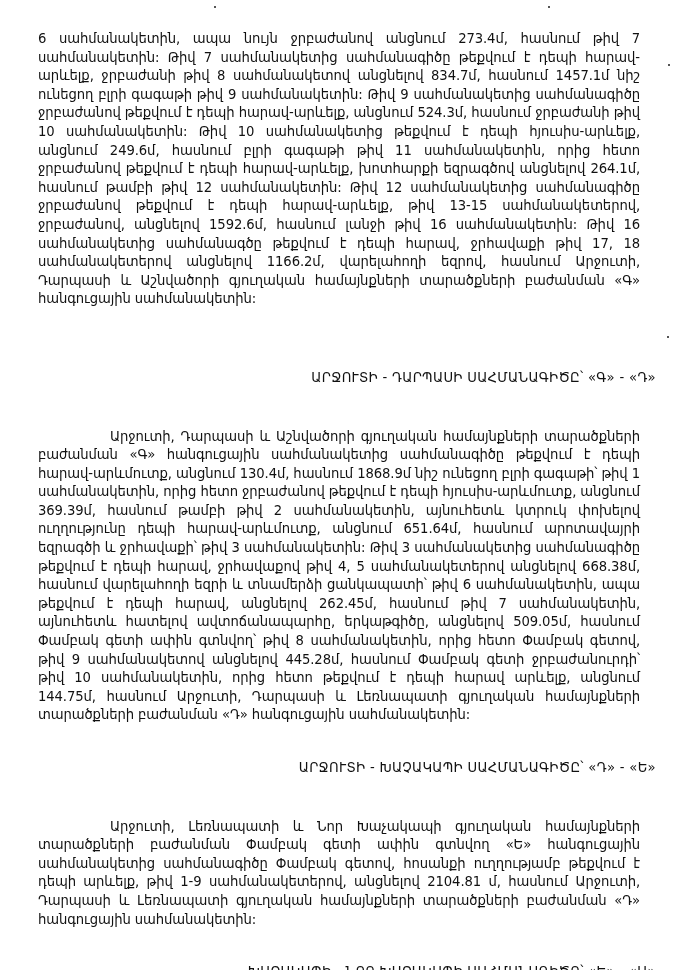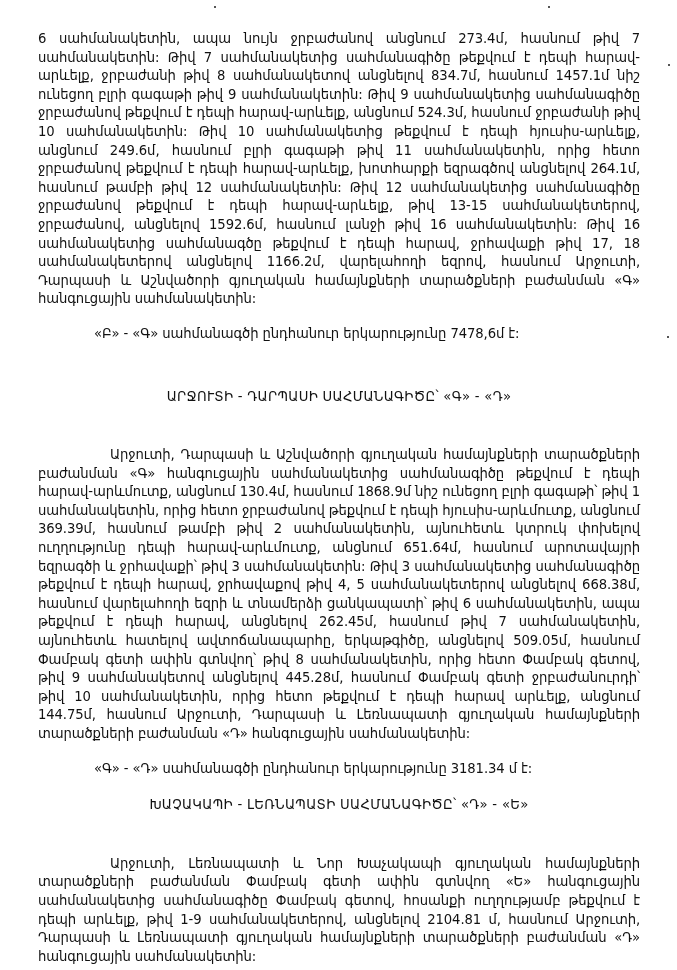--- a/index.html
+++ b/index.html
@@ -9,45 +9,43 @@
     font-family: "DejaVu Sans", sans-serif;
     font-size: 13.2px;
     line-height: 18.6px;
     color: #111111;
     letter-spacing: -0.1px;
   }
   .p { text-align: justify; margin: 16px; }
   .indent { text-indent: 72px; }
   .total { margin: 0; padding-left: 72px; }
   .heading {
-    text-align: center; margin: 0;
+    text-align: right; margin: 0;
     letter-spacing: 0.3px;
   }
   .gap-lg { height: 44px; }
   .gap-md { height: 24px; }
   .gap-sm { height: 18px; }
   .speck { position: absolute; width: 2px; height: 2px; background: #555; }
 </style>
 </head>
 <body>
 
 <div class="page">
 
   <p class="p">6 սահմանակետին, ապա նույն ջրբաժանով անցնում 273.4մ, հասնում թիվ 7 սահմանակետին: Թիվ 7 սահմանակետից սահմանագիծը թեքվում է դեպի հարավ-արևելք, ջրբաժանի թիվ 8 սահմանակետով անցնելով 834.7մ, հասնում 1457.1մ նիշ ունեցող բլրի գագաթի թիվ 9 սահմանակետին: Թիվ 9 սահմանակետից սահմանագիծը ջրբաժանով թեքվում է դեպի հարավ-արևելք, անցնում 524.3մ, հասնում ջրբաժանի թիվ 10 սահմանակետին: Թիվ 10 սահմանակետից թեքվում է դեպի հյուսիս-արևելք, անցնում 249.6մ, հասնում բլրի գագաթի թիվ 11 սահմանակետին, որից հետո ջրբաժանով թեքվում է դեպի հարավ-արևելք, խոտհարքի եզրագծով անցնելով 264.1մ, հասնում թամբի թիվ 12 սահմանակետին: Թիվ 12 սահմանակետից սահմանագիծը ջրբաժանով թեքվում է դեպի հարավ-արևելք, թիվ 13-15 սահմանակետերով, ջրբաժանով, անցնելով 1592.6մ, հասնում լանջի թիվ 16 սահմանակետին: Թիվ 16 սահմանակետից սահմանագծը թեքվում է դեպի հարավ, ջրհավաքի թիվ 17, 18 սահմանակետերով անցնելով 1166.2մ, վարելահողի եզրով, հասնում Արջուտի, Դարպասի և Աշնվածորի գյուղական համայնքների տարածքների բաժանման «Գ» հանգուցային սահմանակետին:</p>
-  <p class="total">«Բ» - «Գ» սահմանագծի ընդհանուր երկարությունը 7478,6մ է:</p>
 
   <div class="gap-lg"></div>
   <p class="heading">ԱՐՋՈՒՏԻ - ԴԱՐՊԱՍԻ   ՍԱՀՄԱՆԱԳԻԾԸ՝ «Գ» - «Դ»</p>
   <div class="gap-md"></div>
 
   <p class="p indent">Արջուտի, Դարպասի և Աշնվածորի գյուղական համայնքների տարածքների բաժանման «Գ» հանգուցային սահմանակետից սահմանագիծը թեքվում է դեպի հարավ-արևմուտք, անցնում 130.4մ, հասնում 1868.9մ նիշ ունեցող բլրի գագաթի՝ թիվ 1 սահմանակետին, որից հետո ջրբաժանով թեքվում է դեպի հյուսիս-արևմուտք, անցնում 369.39մ, հասնում թամբի թիվ 2 սահմանակետին, այնուհետև կտրուկ փոխելով ուղղությունը դեպի հարավ-արևմուտք, անցնում 651.64մ, հասնում արոտավայրի եզրագծի և ջրհավաքի՝ թիվ 3 սահմանակետին: Թիվ 3 սահմանակետից  սահմանագիծը թեքվում է դեպի հարավ, ջրհավաքով թիվ 4, 5 սահմանակետերով անցնելով 668.38մ, հասնում վարելահողի եզրի և տնամերձի ցանկապատի՝ թիվ 6 սահմանակետին, ապա թեքվում է դեպի հարավ, անցնելով 262.45մ, հասնում թիվ 7 սահմանակետին, այնուհետև հատելով ավտոճանապարհը, երկաթգիծը, անցնելով 509.05մ, հասնում Փամբակ գետի ափին գտնվող՝ թիվ 8 սահմանակետին, որից հետո Փամբակ գետով, թիվ 9 սահմանակետով անցնելով 445.28մ, հասնում  Փամբակ գետի ջրբաժանուրդի՝ թիվ 10 սահմանակետին, որից հետո թեքվում է դեպի հարավ արևելք, անցնում 144.75մ,  հասնում Արջուտի, Դարպասի և Լեռնապատի գյուղական համայնքների տարածքների բաժանման «Դ» հանգուցային սահմանակետին:</p>
-  <p class="total">«Գ» - «Դ» սահմանագծի ընդհանուր երկարությունը 3181.34 մ է:</p>
 
   <div class="gap-sm"></div>
-  <p class="heading">ԽԱՉԱԿԱՊԻ - ԼԵՌՆԱՊԱՏԻ  ՍԱՀՄԱՆԱԳԻԾԸ՝ «Դ» - «Ե»</p>
+  <p class="heading">ԱՐՋՈՒՏԻ - ԽԱՉԱԿԱՊԻ  ՍԱՀՄԱՆԱԳԻԾԸ՝ «Դ» - «Ե»</p>
   <div class="gap-md"></div>
 
   <p class="p indent">Արջուտի, Լեռնապատի և Նոր Խաչակապի  գյուղական համայնքների տարածքների բաժանման Փամբակ գետի ափին գտնվող «Ե» հանգուցային սահմանակետից սահմանագիծը Փամբակ գետով, հոսանքի ուղղությամբ թեքվում է դեպի արևելք, թիվ 1-9 սահմանակետերով, անցնելով 2104.81 մ, հասնում Արջուտի, Դարպասի և Լեռնապատի գյուղական համայնքների տարածքների բաժանման «Դ» հանգուցային սահմանակետին:</p>
 
   <div class="gap-sm"></div>
   <p class="heading">ԽԱՉԱԿԱՊԻ - ՆՈՐ ԽԱՉԱԿԱՊԻ ՍԱՀՄԱՆԱԳԻԾԸ՝ «Ե» - «Ա»</p>
   <div class="gap-md"></div>
 
   <p class="p indent">Արջուտի, Նոր Խաչակապի գյուղական համայնքների տարածքների և մարզի համայնքների վարչական սահմաններից դուրս գտնվող հողերի բաժանման Բազումի լեռնաշղթայի «Ա» հանգուցային սահմանակետից սահմանագիծը ջրբաժանով թեքվում է դեպի հարավ, բլրի գագաթի թիվ 1 սահմանակետով անցնելով 783.8մ, ջրբաժանով,</p>
 </div>

